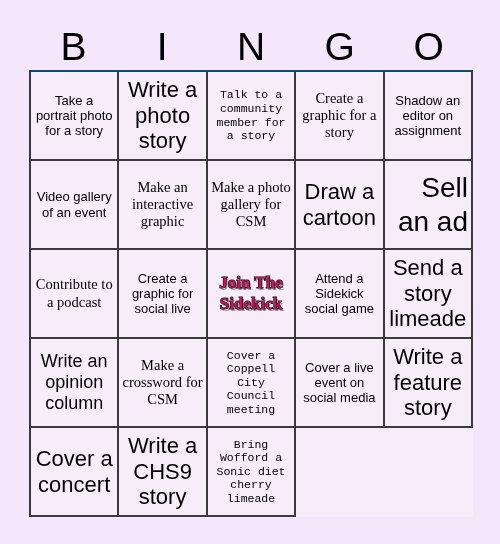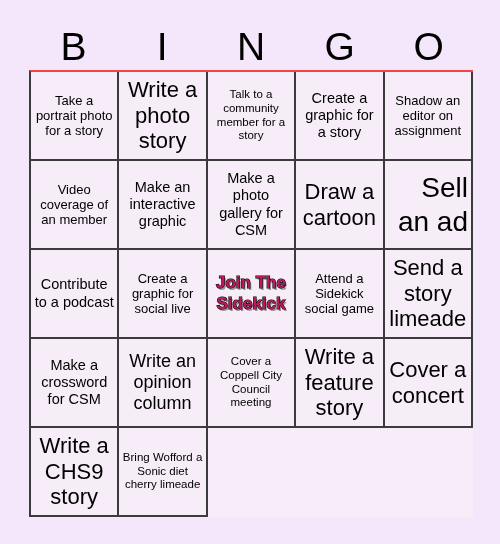--- a/index.html
+++ b/index.html
@@ -38,21 +38,21 @@
     letter-spacing: 0px;
     line-height: 1;
   }
   .grid {
     position: absolute;
     left: 29px;
     top: 70px;
     width: 444px;
     height: 447px;
     box-sizing: border-box;
-    border-top: 2px solid #ef4444;
+    border-top: 2px solid #0c4a6e;
     border-left: 2px solid #3b3b3b;
     display: grid;
     grid-template-columns: repeat(5, 1fr);
     grid-template-rows: repeat(5, 1fr);
     background: #f7edf9;
   }
   .cell {
     box-sizing: border-box;
     border-right: 2px solid #3b3b3b;
     border-bottom: 2px solid #3b3b3b;
@@ -65,23 +65,23 @@
     overflow: hidden;
   }
   .cell-text {
     display: block;
     width: 100%;
     color: #000000;
     line-height: 1.18;
     word-wrap: break-word;
   }
   
-  .fs-xs  { font-size: 11.5px; }
+  .fs-xs  { font-size: 11.5px; font-family: Liberation Mono, monospace; }
   .fs-sm  { font-size: 13px; }
-  .fs-md  { font-size: 14.5px; }
+  .fs-md  { font-size: 14.5px; font-family: Liberation Serif, serif; }
   .fs-lg  { font-size: 18px; }
   .fs-xl  { font-size: 22px; }
   .fs-xxl { font-size: 28px; text-align: right; }
 
   .free-cell .cell-text {
     font-weight: bold;
     font-size: 17px;
     line-height: 1.2;
     color: #be185d;
     -webkit-text-stroke: 1.1px #000000;
@@ -113,21 +113,21 @@
       <div class="cell">
         <span class="cell-text fs-xs">Talk to a community member for a story</span>
       </div>
       <div class="cell">
         <span class="cell-text fs-md">Create a graphic for a story</span>
       </div>
       <div class="cell">
         <span class="cell-text fs-sm">Shadow an editor on assignment</span>
       </div>
       <div class="cell">
-        <span class="cell-text fs-sm">Video coverage of an member</span>
+        <span class="cell-text fs-sm">Video gallery of an event</span>
       </div>
       <div class="cell">
         <span class="cell-text fs-md">Make an interactive graphic</span>
       </div>
       <div class="cell">
         <span class="cell-text fs-md">Make a photo gallery for CSM</span>
       </div>
       <div class="cell">
         <span class="cell-text fs-xl">Draw a cartoon</span>
       </div>
@@ -143,27 +143,30 @@
       <div class="cell free-cell">
         <span class="cell-text fs-md">Join The Sidekick</span>
       </div>
       <div class="cell">
         <span class="cell-text fs-sm">Attend a Sidekick social game</span>
       </div>
       <div class="cell">
         <span class="cell-text fs-xl">Send a story limeade</span>
       </div>
       <div class="cell">
+        <span class="cell-text fs-lg">Write an opinion column</span>
+      </div>
+      <div class="cell">
         <span class="cell-text fs-md">Make a crossword for CSM</span>
       </div>
       <div class="cell">
-        <span class="cell-text fs-lg">Write an opinion column</span>
+        <span class="cell-text fs-xs">Cover a Coppell City Council meeting</span>
       </div>
       <div class="cell">
-        <span class="cell-text fs-xs">Cover a Coppell City Council meeting</span>
+        <span class="cell-text fs-sm">Cover a live event on social media</span>
       </div>
       <div class="cell">
         <span class="cell-text fs-xl">Write a feature story</span>
       </div>
       <div class="cell">
         <span class="cell-text fs-xl">Cover a concert</span>
       </div>
       <div class="cell">
         <span class="cell-text fs-xl">Write a CHS9 story</span>
       </div>

